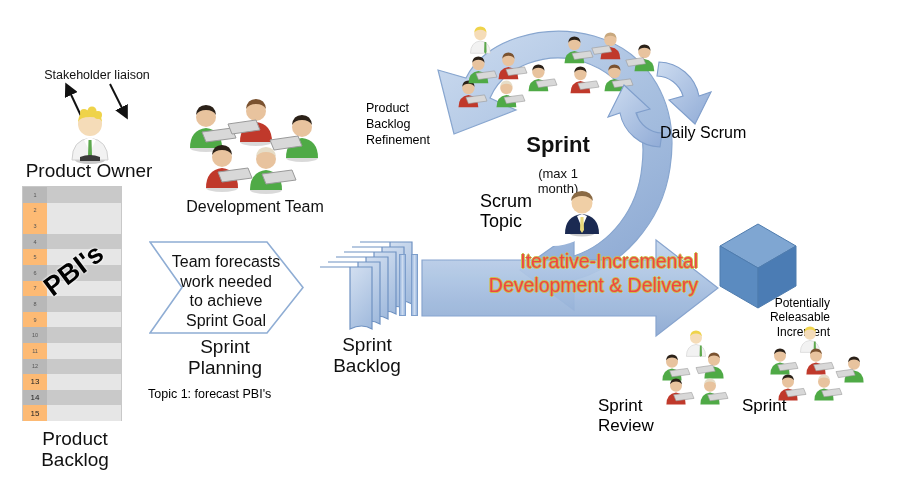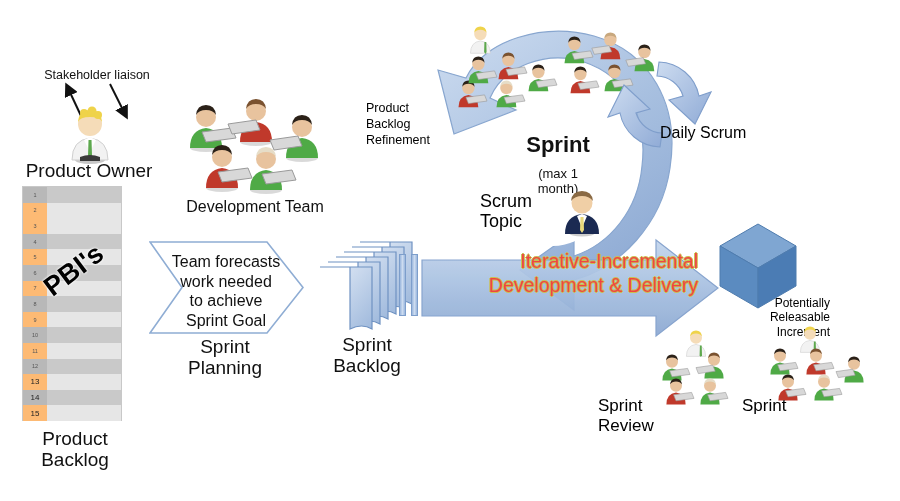--- a/index.html
+++ b/index.html
@@ -227,20 +227,21 @@
   <span>Team forecasts</span><br>
   <span>work needed</span><br>
   <span>to achieve</span><br>
   <span>Sprint Goal</span>
 </div>
 <div class="abs lbl" id="sprint-planning-label">
   <span>Sprint</span><br>
   <span>Planning</span>
 </div>
 <div class="abs" id="planning-topics">
+  <div>Topic 1: forecast PBI's</div>
 </div>
 
 <svg class="abs" id="sprint-backlog-docs" viewBox="0 0 104 96">
   <defs>
     <linearGradient id="docg" x1="0" y1="0" x2="1" y2="1">
       <stop offset="0%" stop-color="#e8eff9"></stop>
         <stop offset="100%" stop-color="#9fb9dc"></stop>
     </linearGradient>
   </defs>
   <g stroke="#6f92c2" stroke-width="1.2">

